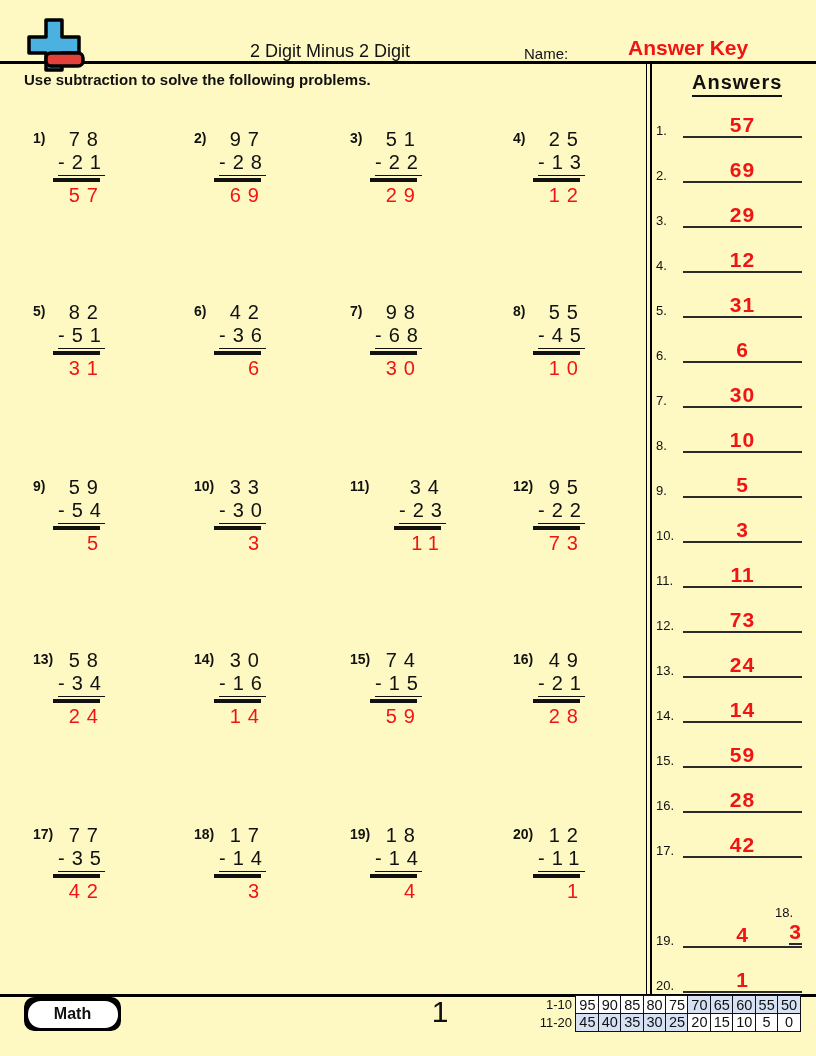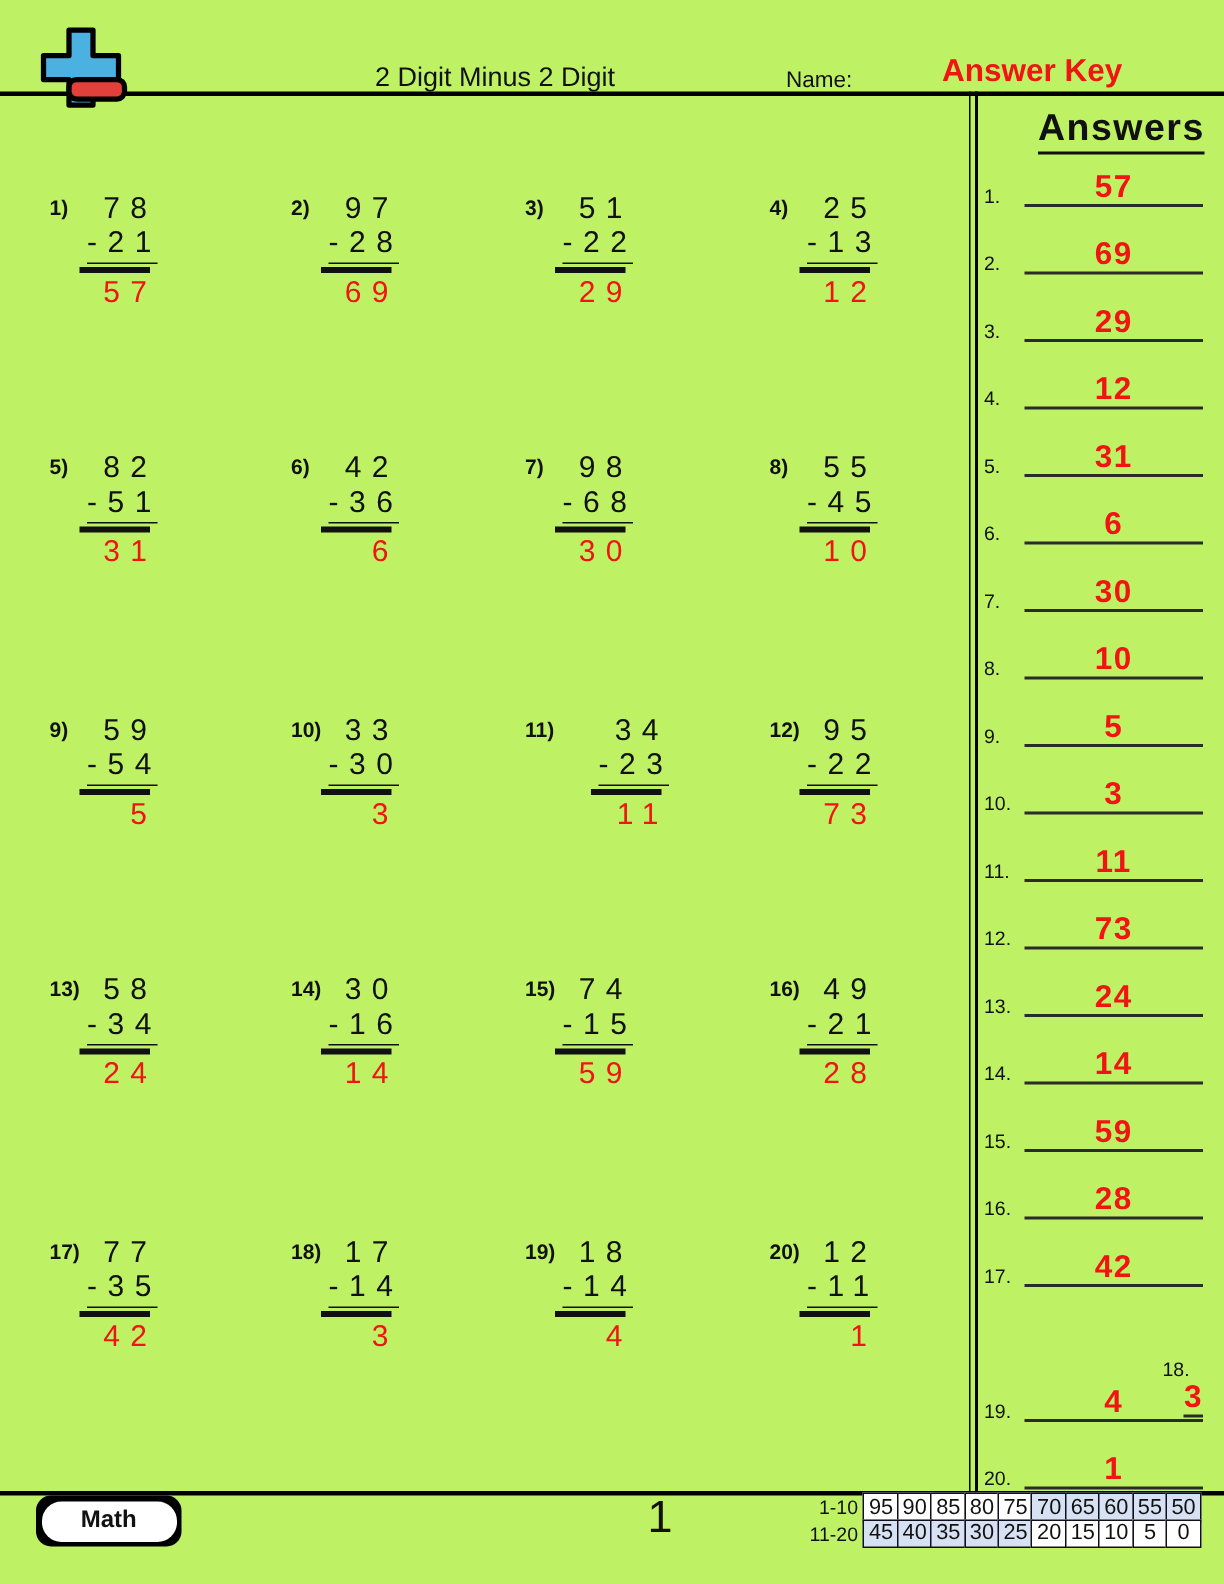--- a/index.html
+++ b/index.html
@@ -1,17 +1,17 @@
 <!DOCTYPE html>
 <html style="--answer-red: #f01414; --logo-blue: #4ab1e0; --logo-red: #e2403b; --score-shaded-blue: #d6e2f4;"><head>
 <meta charset="utf-8">
 <style>
   html,body { margin:0; padding:0; background:#fff; }
   .page {
-    position:relative; width:816px; height:1056px; background:#bef264;
+    position:relative; width:816px; height:1056px; background:#fef9c3;
     font-family:"Liberation Sans","DejaVu Sans",sans-serif; color:#111;
     overflow:hidden;
   }
   
   .logo { position:absolute; left:26px; top:14px; z-index:3; }
   .page-title { position:absolute; left:330px; top:41px; transform:translateX(-50%);
     font-size:18px; white-space:nowrap; }
   .name-label { position:absolute; left:524px; top:45px; font-size:15px; }
   .name-value { position:absolute; left:628px; top:36px; font-size:21px; font-weight:bold;
     color:var(--answer-red); white-space:nowrap; }
@@ -22,21 +22,21 @@
     border-left:1.5px solid #000; border-right:2.5px solid #000; }
   
   .problem { position:absolute; display:flex; }
   .p-num { width:25px; font-size:14px; font-weight:bold; padding-top:2px; text-align:left; }
   .p-col { width:40px; text-align:right; font-size:20px; line-height:23px; }
   .p-line { letter-spacing:7px; margin-right:-7px; white-space:nowrap; }
   .p-subtrahend { border-bottom:1.5px solid #111; padding-bottom:1px; }
   .p-rule { height:4px; background:#111; margin:2px -2px 0 -5px; }
   .p-answer { color:var(--answer-red); margin-top:2px; }
   
-  .answers-title { position:absolute; left:692px; top:71px; font-size:25px; font-weight:bold;
+  .answers-title { position:absolute; left:692px; top:71px; font-size:20px; font-weight:bold;
     letter-spacing:1px; border-bottom:2.5px solid #111; padding-bottom:1px; }
   .ans-row { position:absolute; left:656px; width:146px; height:30px;
     display:flex; align-items:flex-end; }
   .ans-num { width:27px; font-size:13px; line-height:15px; }
   .ans-line { flex:1; border-bottom:2px solid #2b2b2b; text-align:center; }
   .ans-val { display:inline-block; color:var(--answer-red); font-size:21px; font-weight:bold;
     line-height:23px; letter-spacing:1px; }
   
   .footer-rule { position:absolute; left:0; top:994px; width:816px; height:2.5px; background:#000; }
   .subject-badge { position:absolute; left:24px; top:997px; width:97px; height:34px;
@@ -64,20 +64,21 @@
   <div class="header-rule"></div>
 
   <svg class="logo" width="62" height="58" viewBox="0 0 62 58">
     <path d="M20 6 h16 v17 h17 v16 h-17 v17 h-16 v-17 h-17 v-16 h17 z" style="fill:var(--logo-blue)" stroke="#000" stroke-width="3.5" stroke-linejoin="round"></path>
     <rect x="20" y="39" width="37" height="13" rx="5" style="fill:var(--logo-red)" stroke="#000" stroke-width="3.5"></rect>
   </svg>
 
   <div class="page-title">2 Digit Minus 2 Digit</div>
   <div class="name-label">Name:</div>
   <div class="name-value">Answer Key</div>
+  <div class="instructions">Use subtraction to solve the following problems.</div>
 
   <div class="v-sep"></div>
 
   <div>
 
   <div class="problem" style="left: 33px; top: 128px;">
         <span class="p-num">1)</span>
         <div class="p-col">
           <div class="p-line p-minuend">78</div>
           <div class="p-line p-subtrahend">-21</div>

